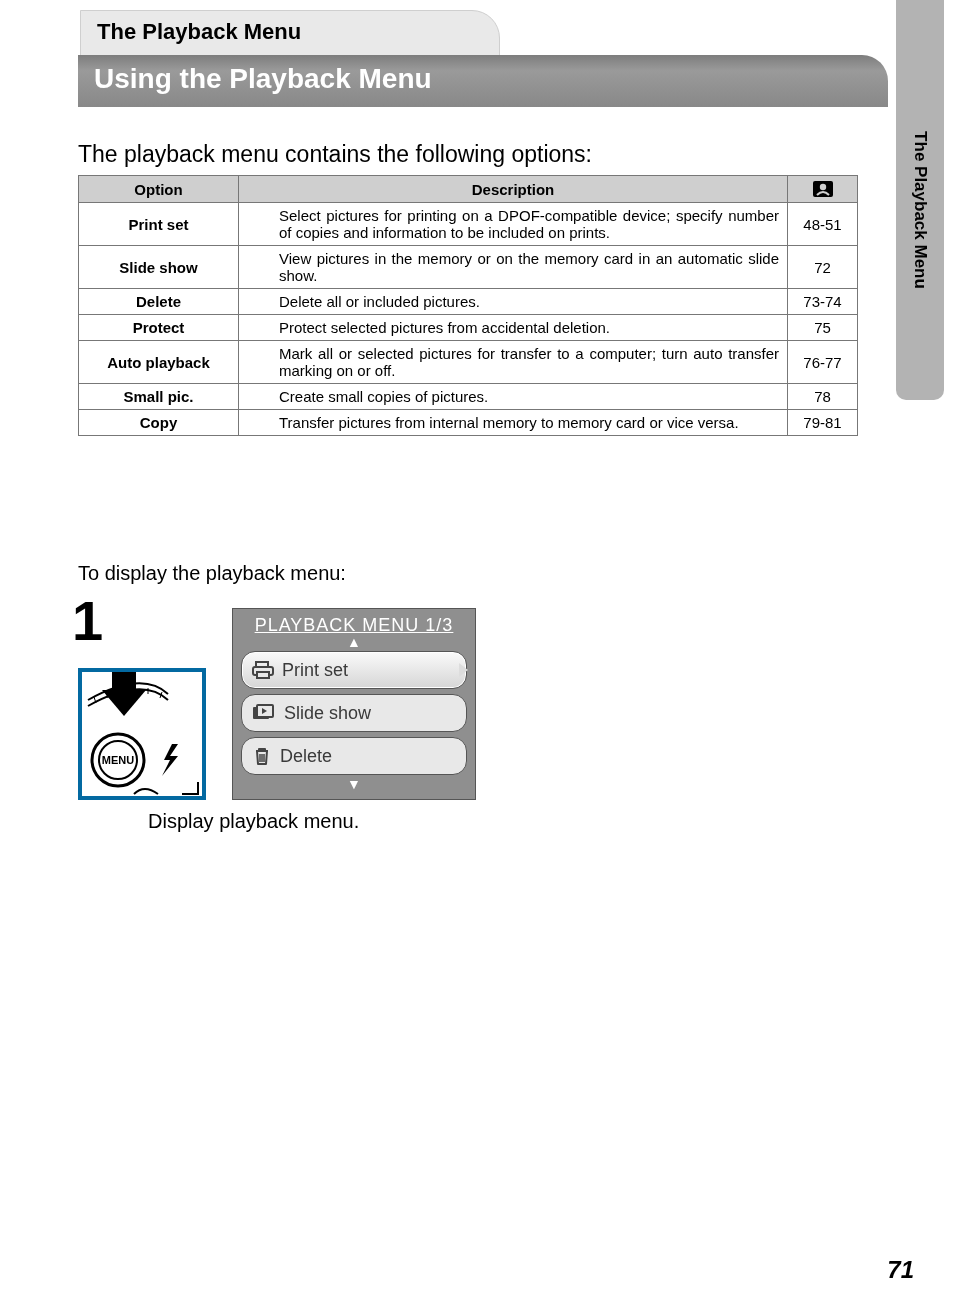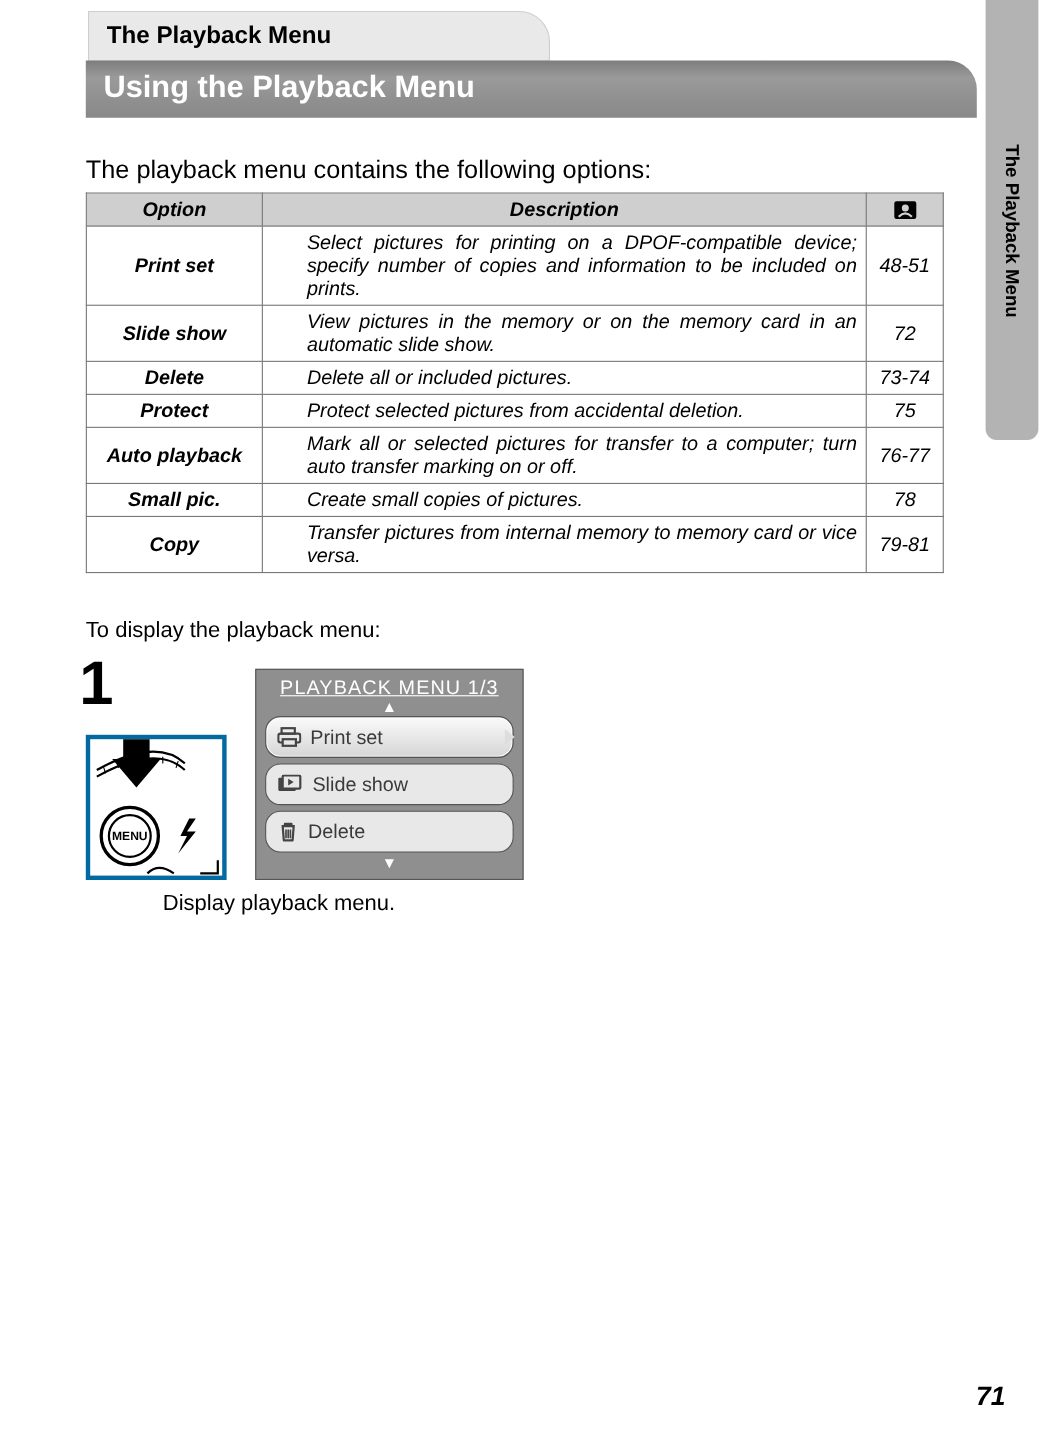--- a/index.html
+++ b/index.html
@@ -69,22 +69,21 @@
     margin-top: 25px;
   }
 
   
   .opt-table {
     position: absolute;
     left: 78px;
     top: 175px;
     width: 780px;
     border-collapse: collapse;
-    font-size: 18px;
-    font-style: italic;
+    font-size: 15px;
   }
   .opt-table th, .opt-table td {
     border: 1px solid #777;
     padding: 4px 8px;
     vertical-align: middle;
   }
   .opt-table thead th {
     background: #cfcfcf;
     font-weight: bold;
     text-align: center;

